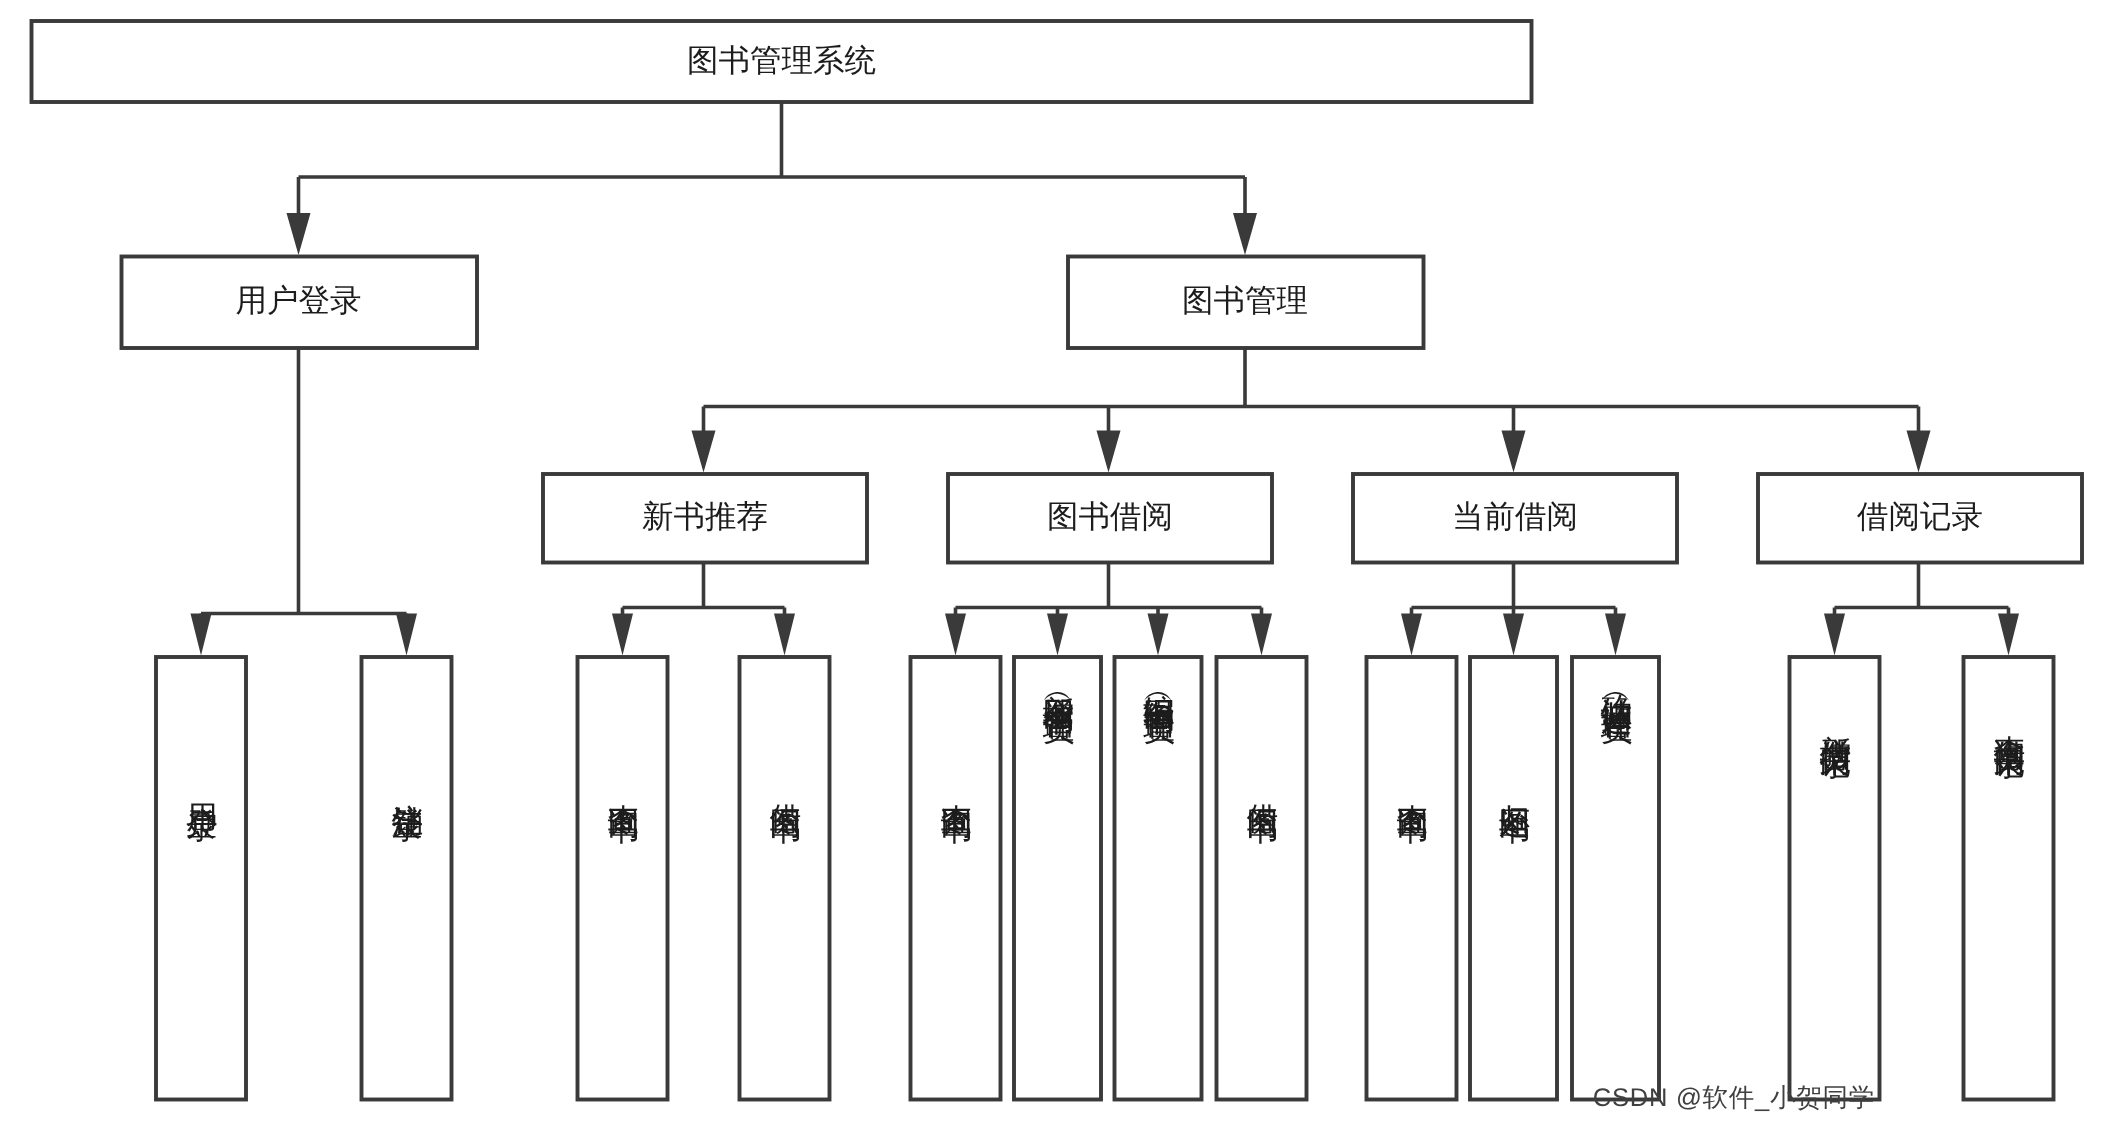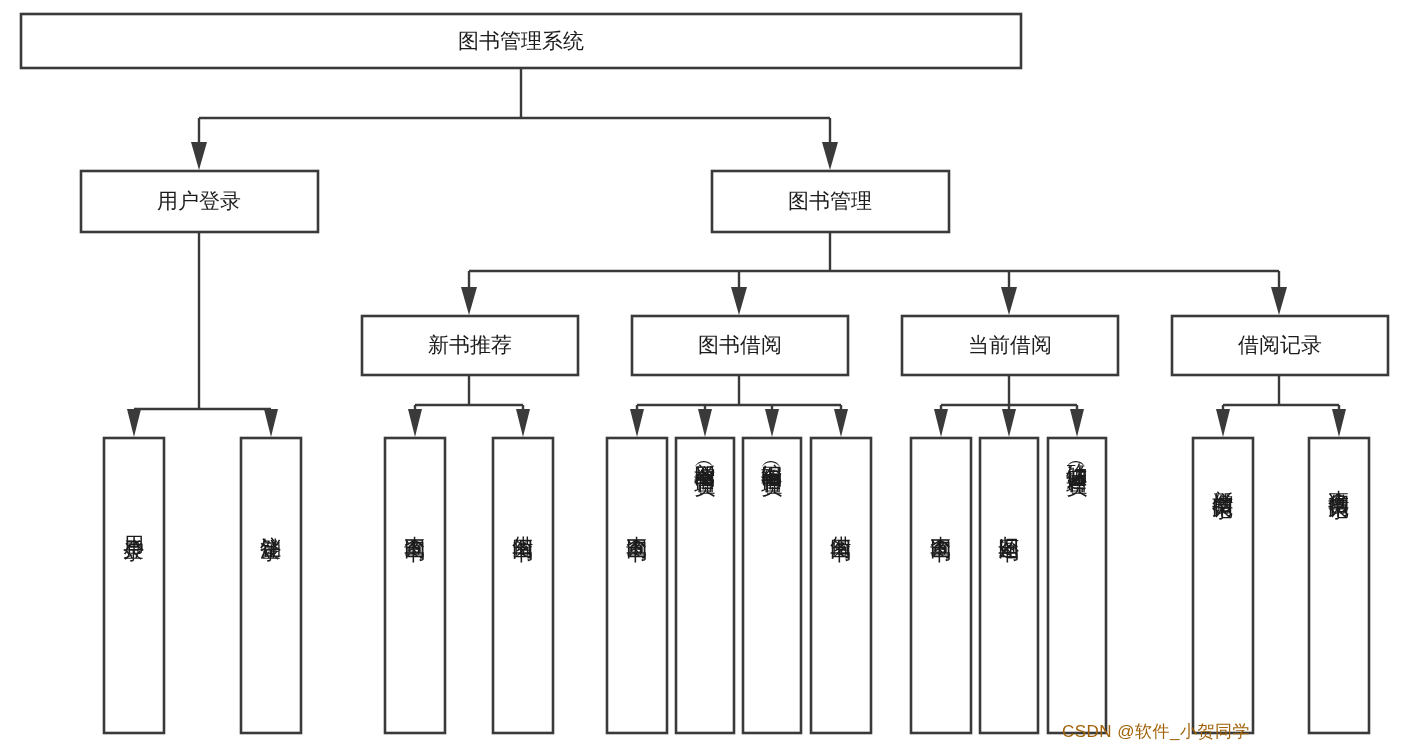--- a/index.html
+++ b/index.html
@@ -60,21 +60,21 @@
     white-space: nowrap;
     transform: translateX(-50%);
     text-align: center;
   }
   .watermark {
     position: absolute;
     right: 14px;
     bottom: 4px;
     font-family: "Liberation Sans", "DejaVu Sans", sans-serif;
     font-size: 17px;
-    color: #a16207;
+    color: #404040;
     letter-spacing: 0.5px;
     white-space: nowrap;
     user-select: none;
   }
 </style>
 </head>
 <body>
 
 <div id="diagram-root">
 

